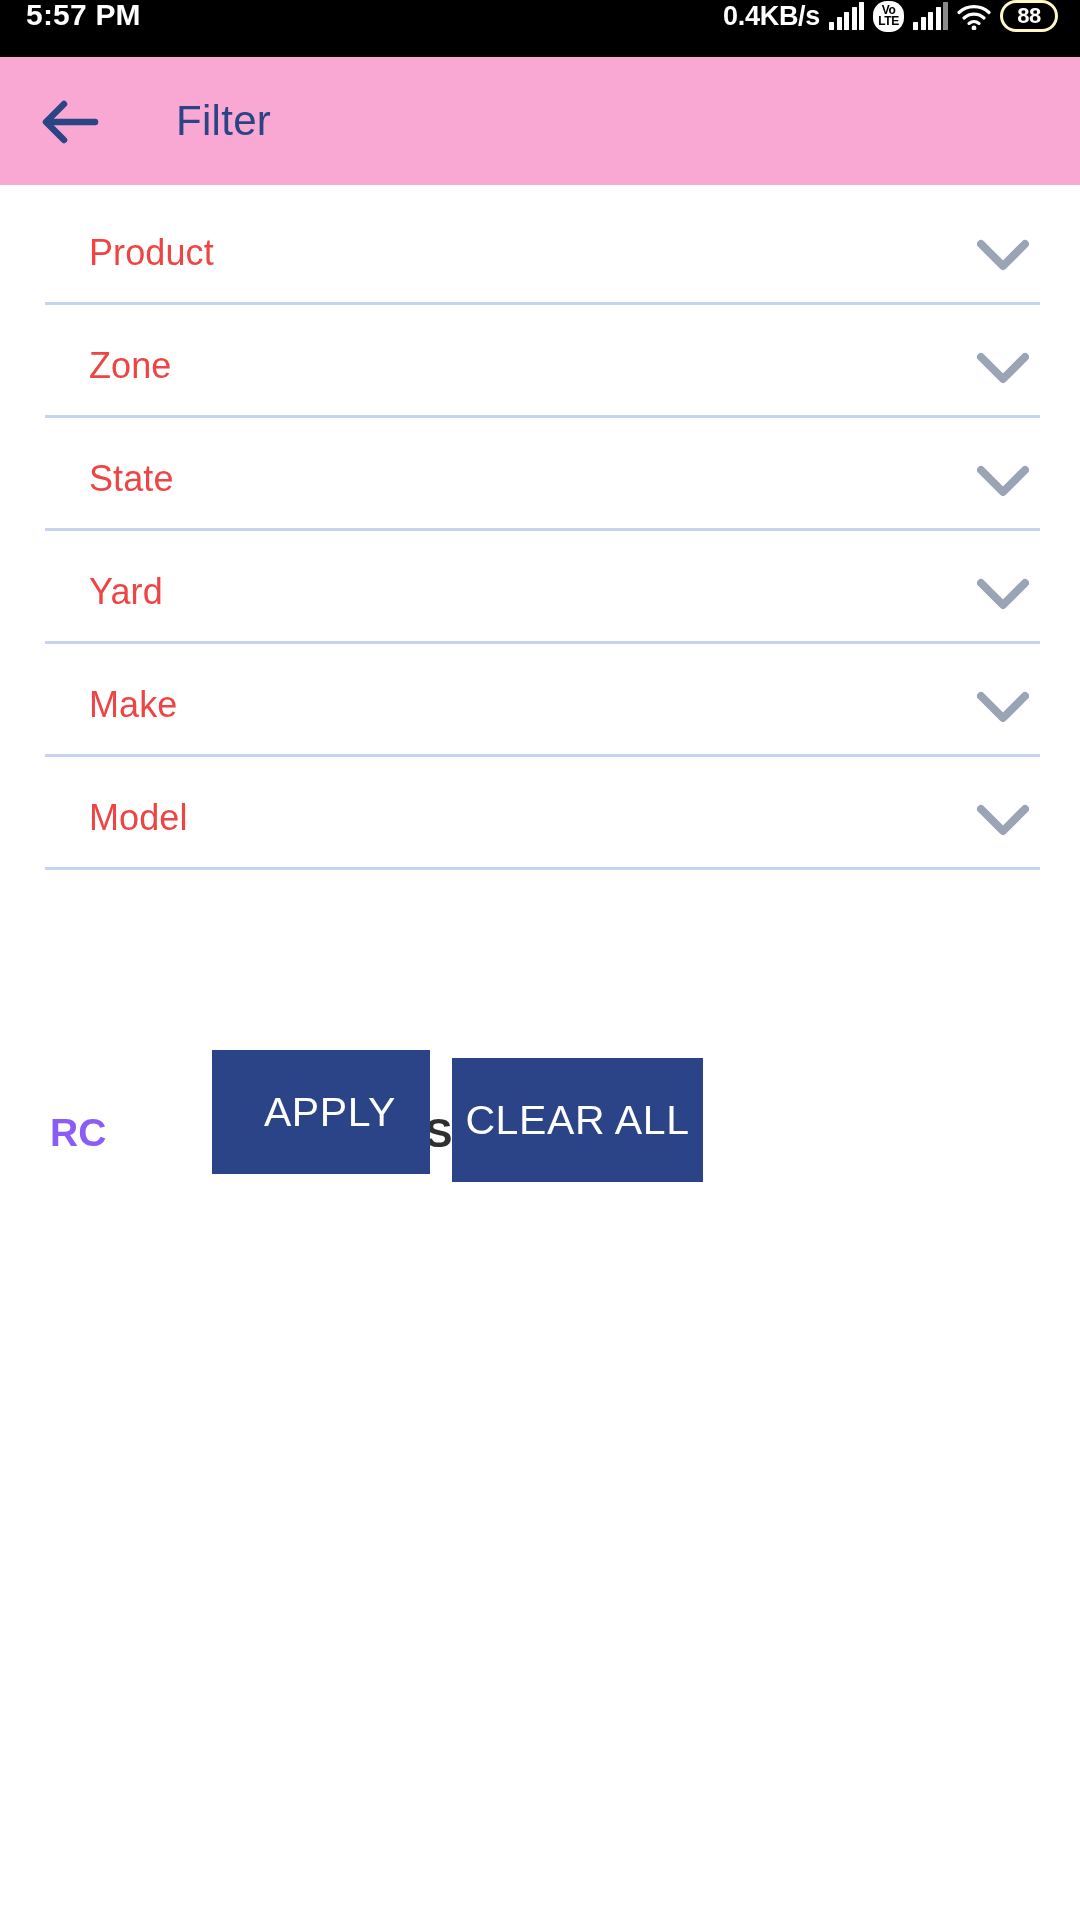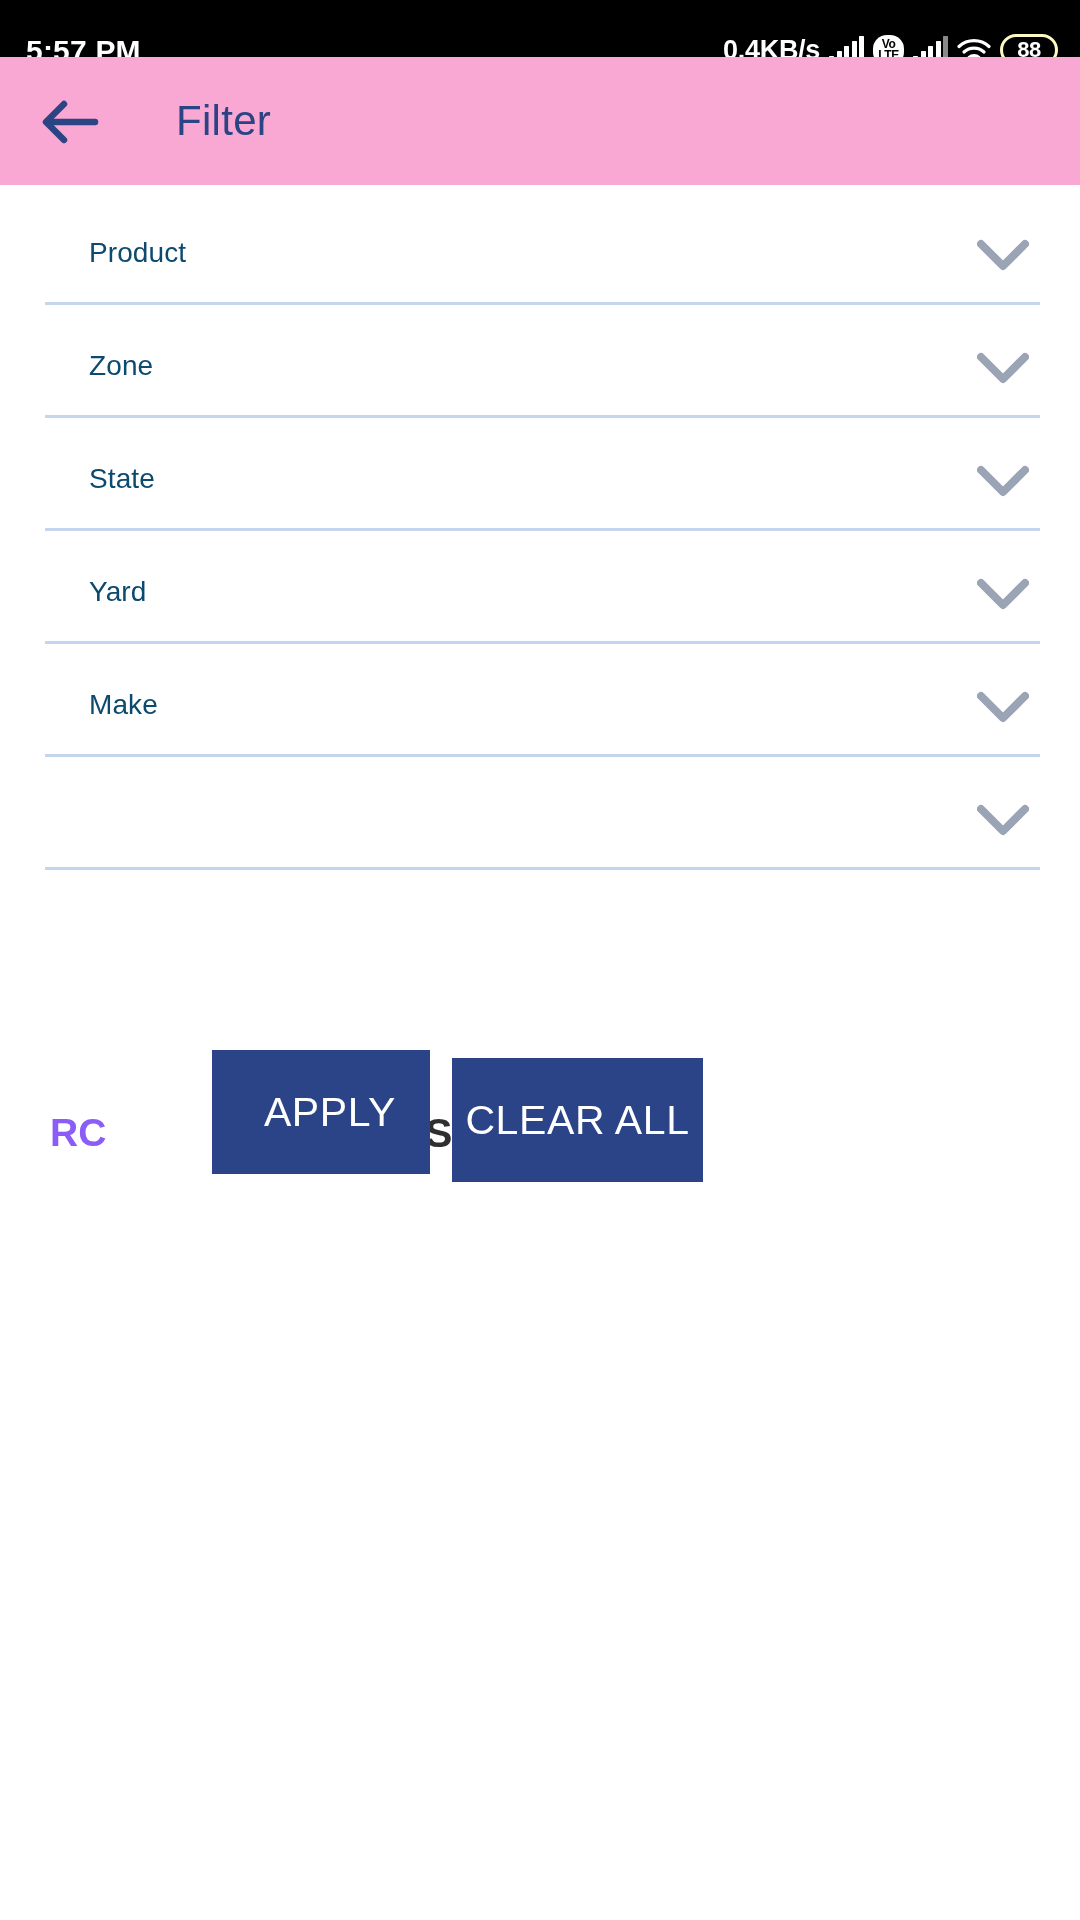--- a/index.html
+++ b/index.html
@@ -17,21 +17,21 @@
   }
 
   
   .status-bar {
     position: absolute;
     top: 0; left: 0;
     width: 1080px;
     height: 66px;
     background: #000000;
     display: flex;
-    align-items: flex-end;
+    align-items: flex-start;
     justify-content: space-between;
     padding: 0 22px 0 26px;
     box-sizing: border-box;
   }
   .status-clock {
     color: #ffffff;
     font-size: 30px;
     font-weight: bold;
     letter-spacing: 0.2px;
     line-height: 1;
@@ -150,22 +150,22 @@
     height: 113px;
     cursor: pointer;
   }
   .filter-row .row-label {
     position: absolute;
     left: 89px;
     top: 0;
     height: 100px;
     display: flex;
     align-items: center;
-    font-size: 28px;
-    color: #0c4a6e;
+    font-size: 36px;
+    color: #ef4444;
     letter-spacing: 0.1px;
   }
   .filter-row .chev {
     position: absolute;
     right: 46px;
     top: 26px;
     width: 62px;
     height: 52px;
     display: flex;
     align-items: center;
@@ -352,20 +352,21 @@
     <div class="row-label">Make</div>
     <div class="chev">
       <svg width="52" height="34" viewBox="0 0 52 34">
           <path d="M4 6 L26 28 L48 6" stroke="#9aa4b5" stroke-width="8" fill="none" stroke-linecap="round" stroke-linejoin="round"></path>
         </svg>
     </div>
     <div class="rule"></div>
   </div>
 
   <div class="filter-row">
+    <div class="row-label">Model</div>
     <div class="chev">
       <svg width="52" height="34" viewBox="0 0 52 34">
           <path d="M4 6 L26 28 L48 6" stroke="#9aa4b5" stroke-width="8" fill="none" stroke-linecap="round" stroke-linejoin="round"></path>
         </svg>
     </div>
     <div class="rule"></div>
   </div>
 
 </div>
 

